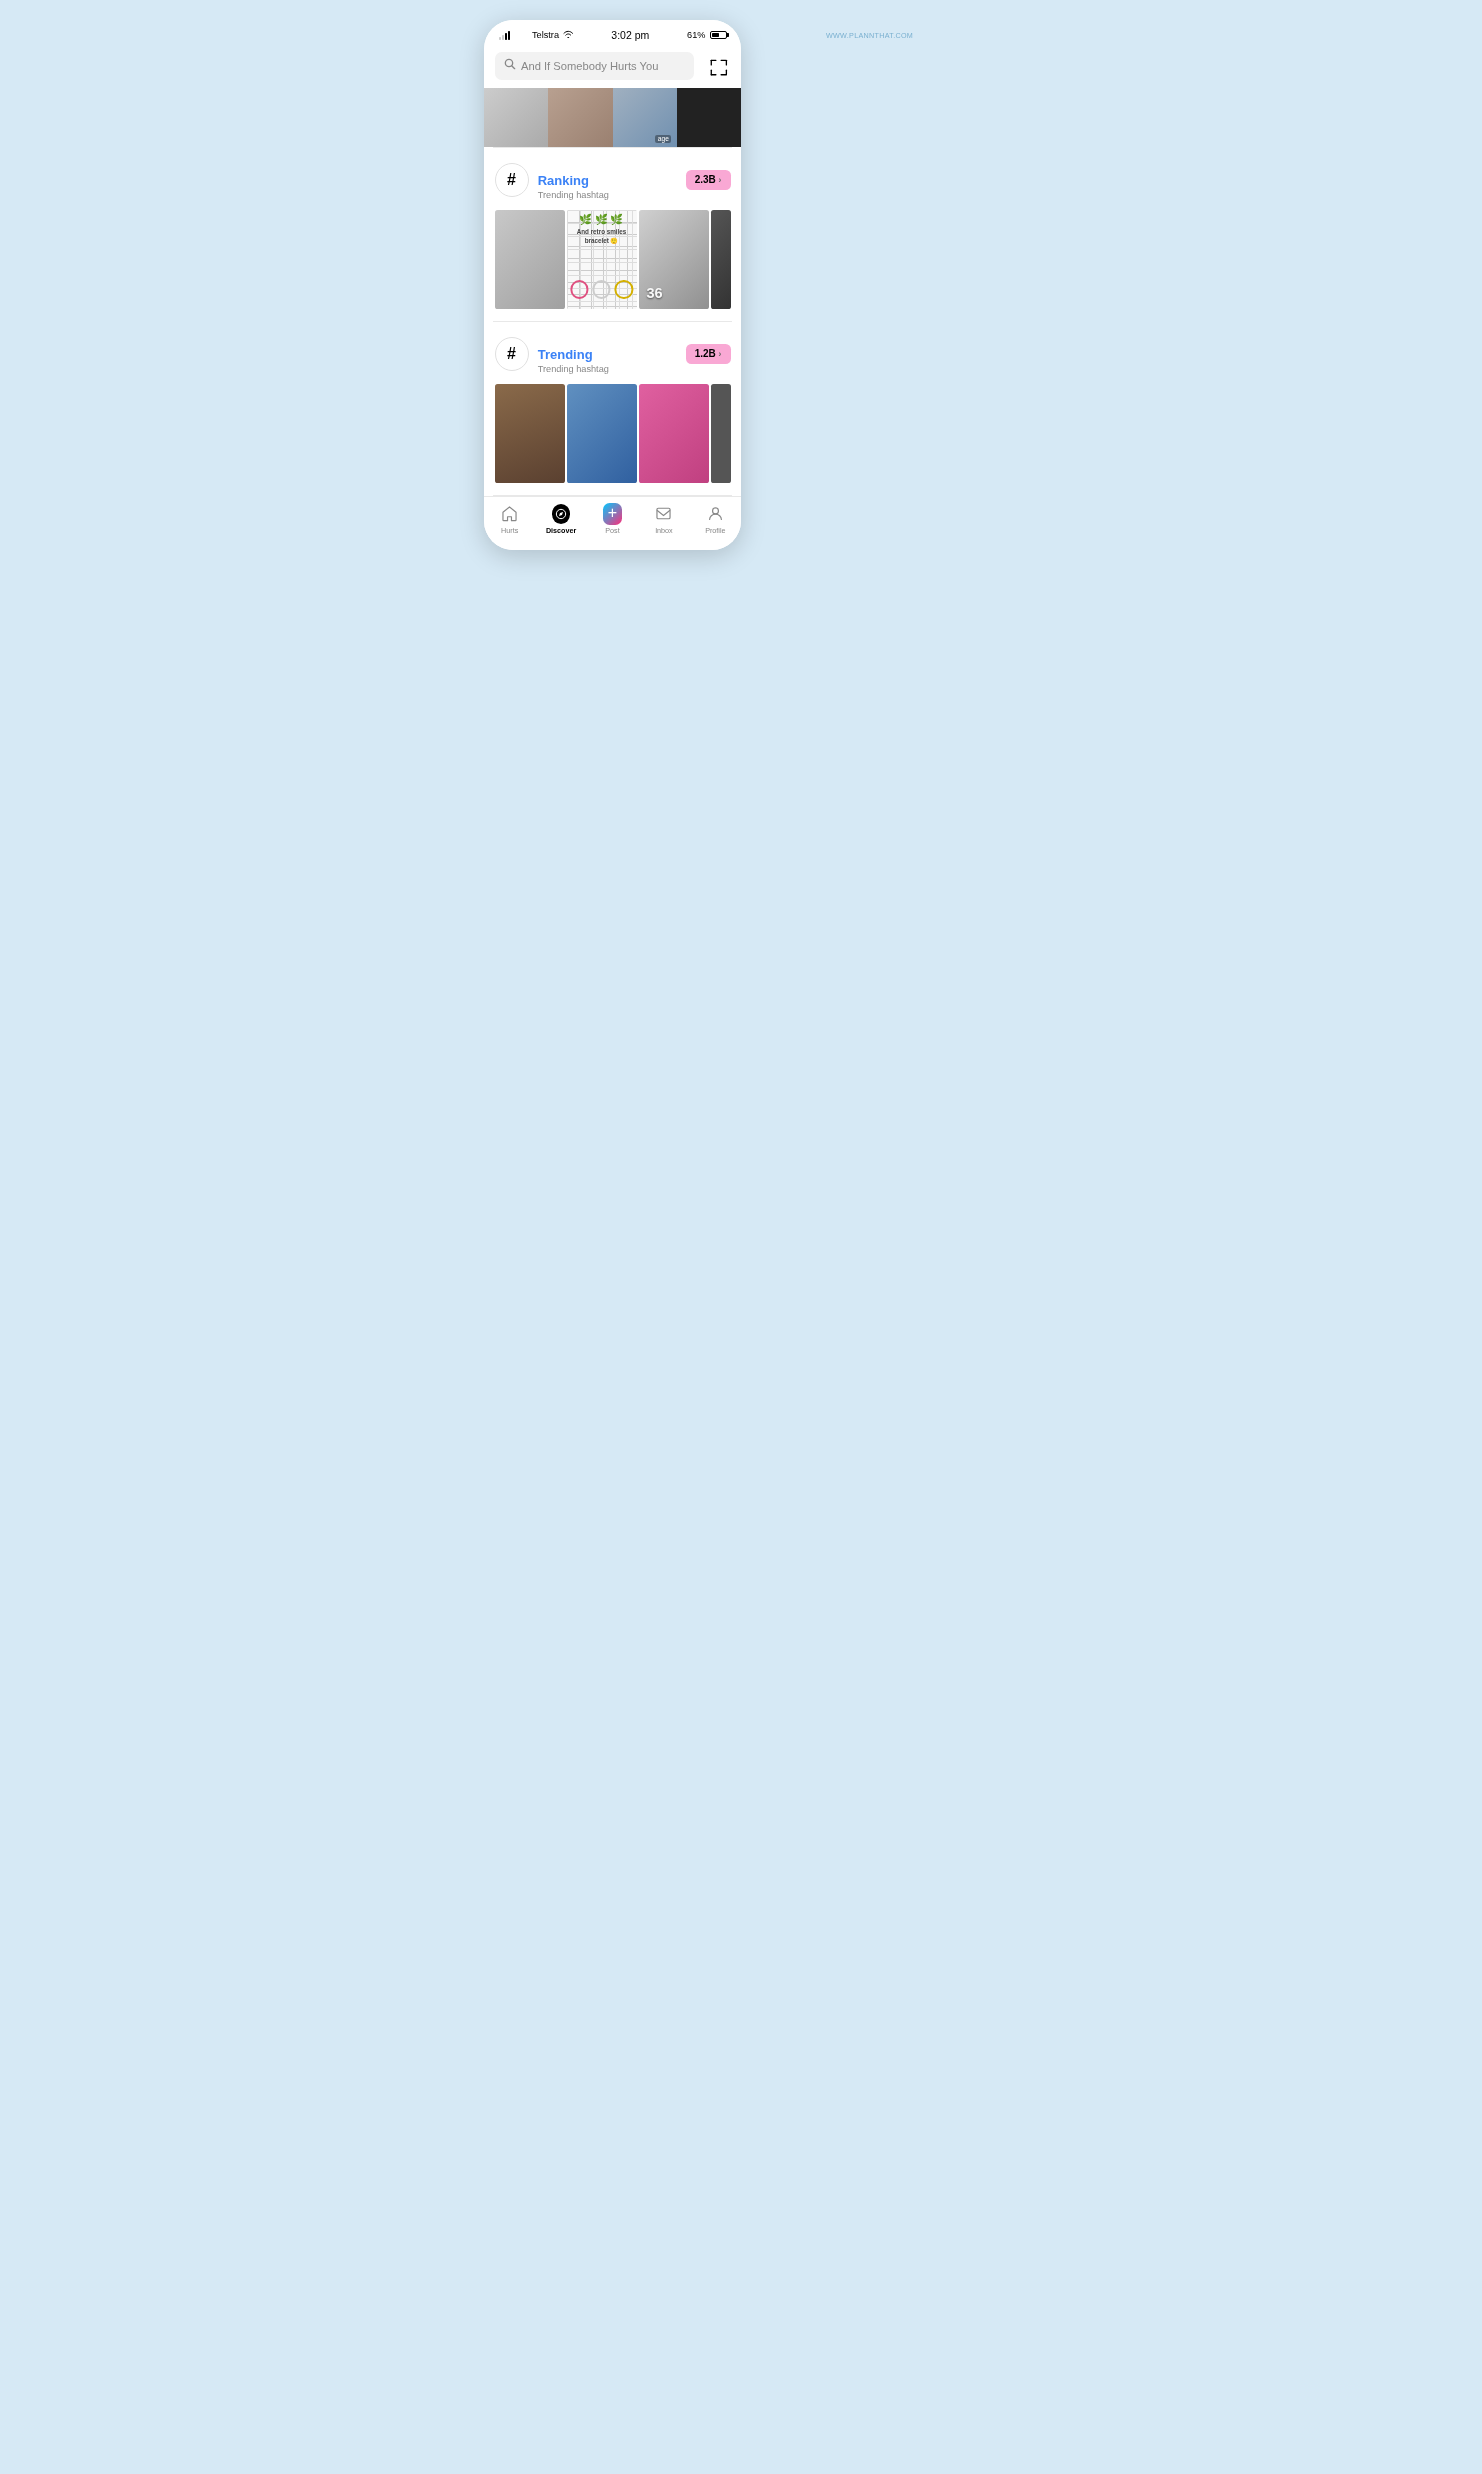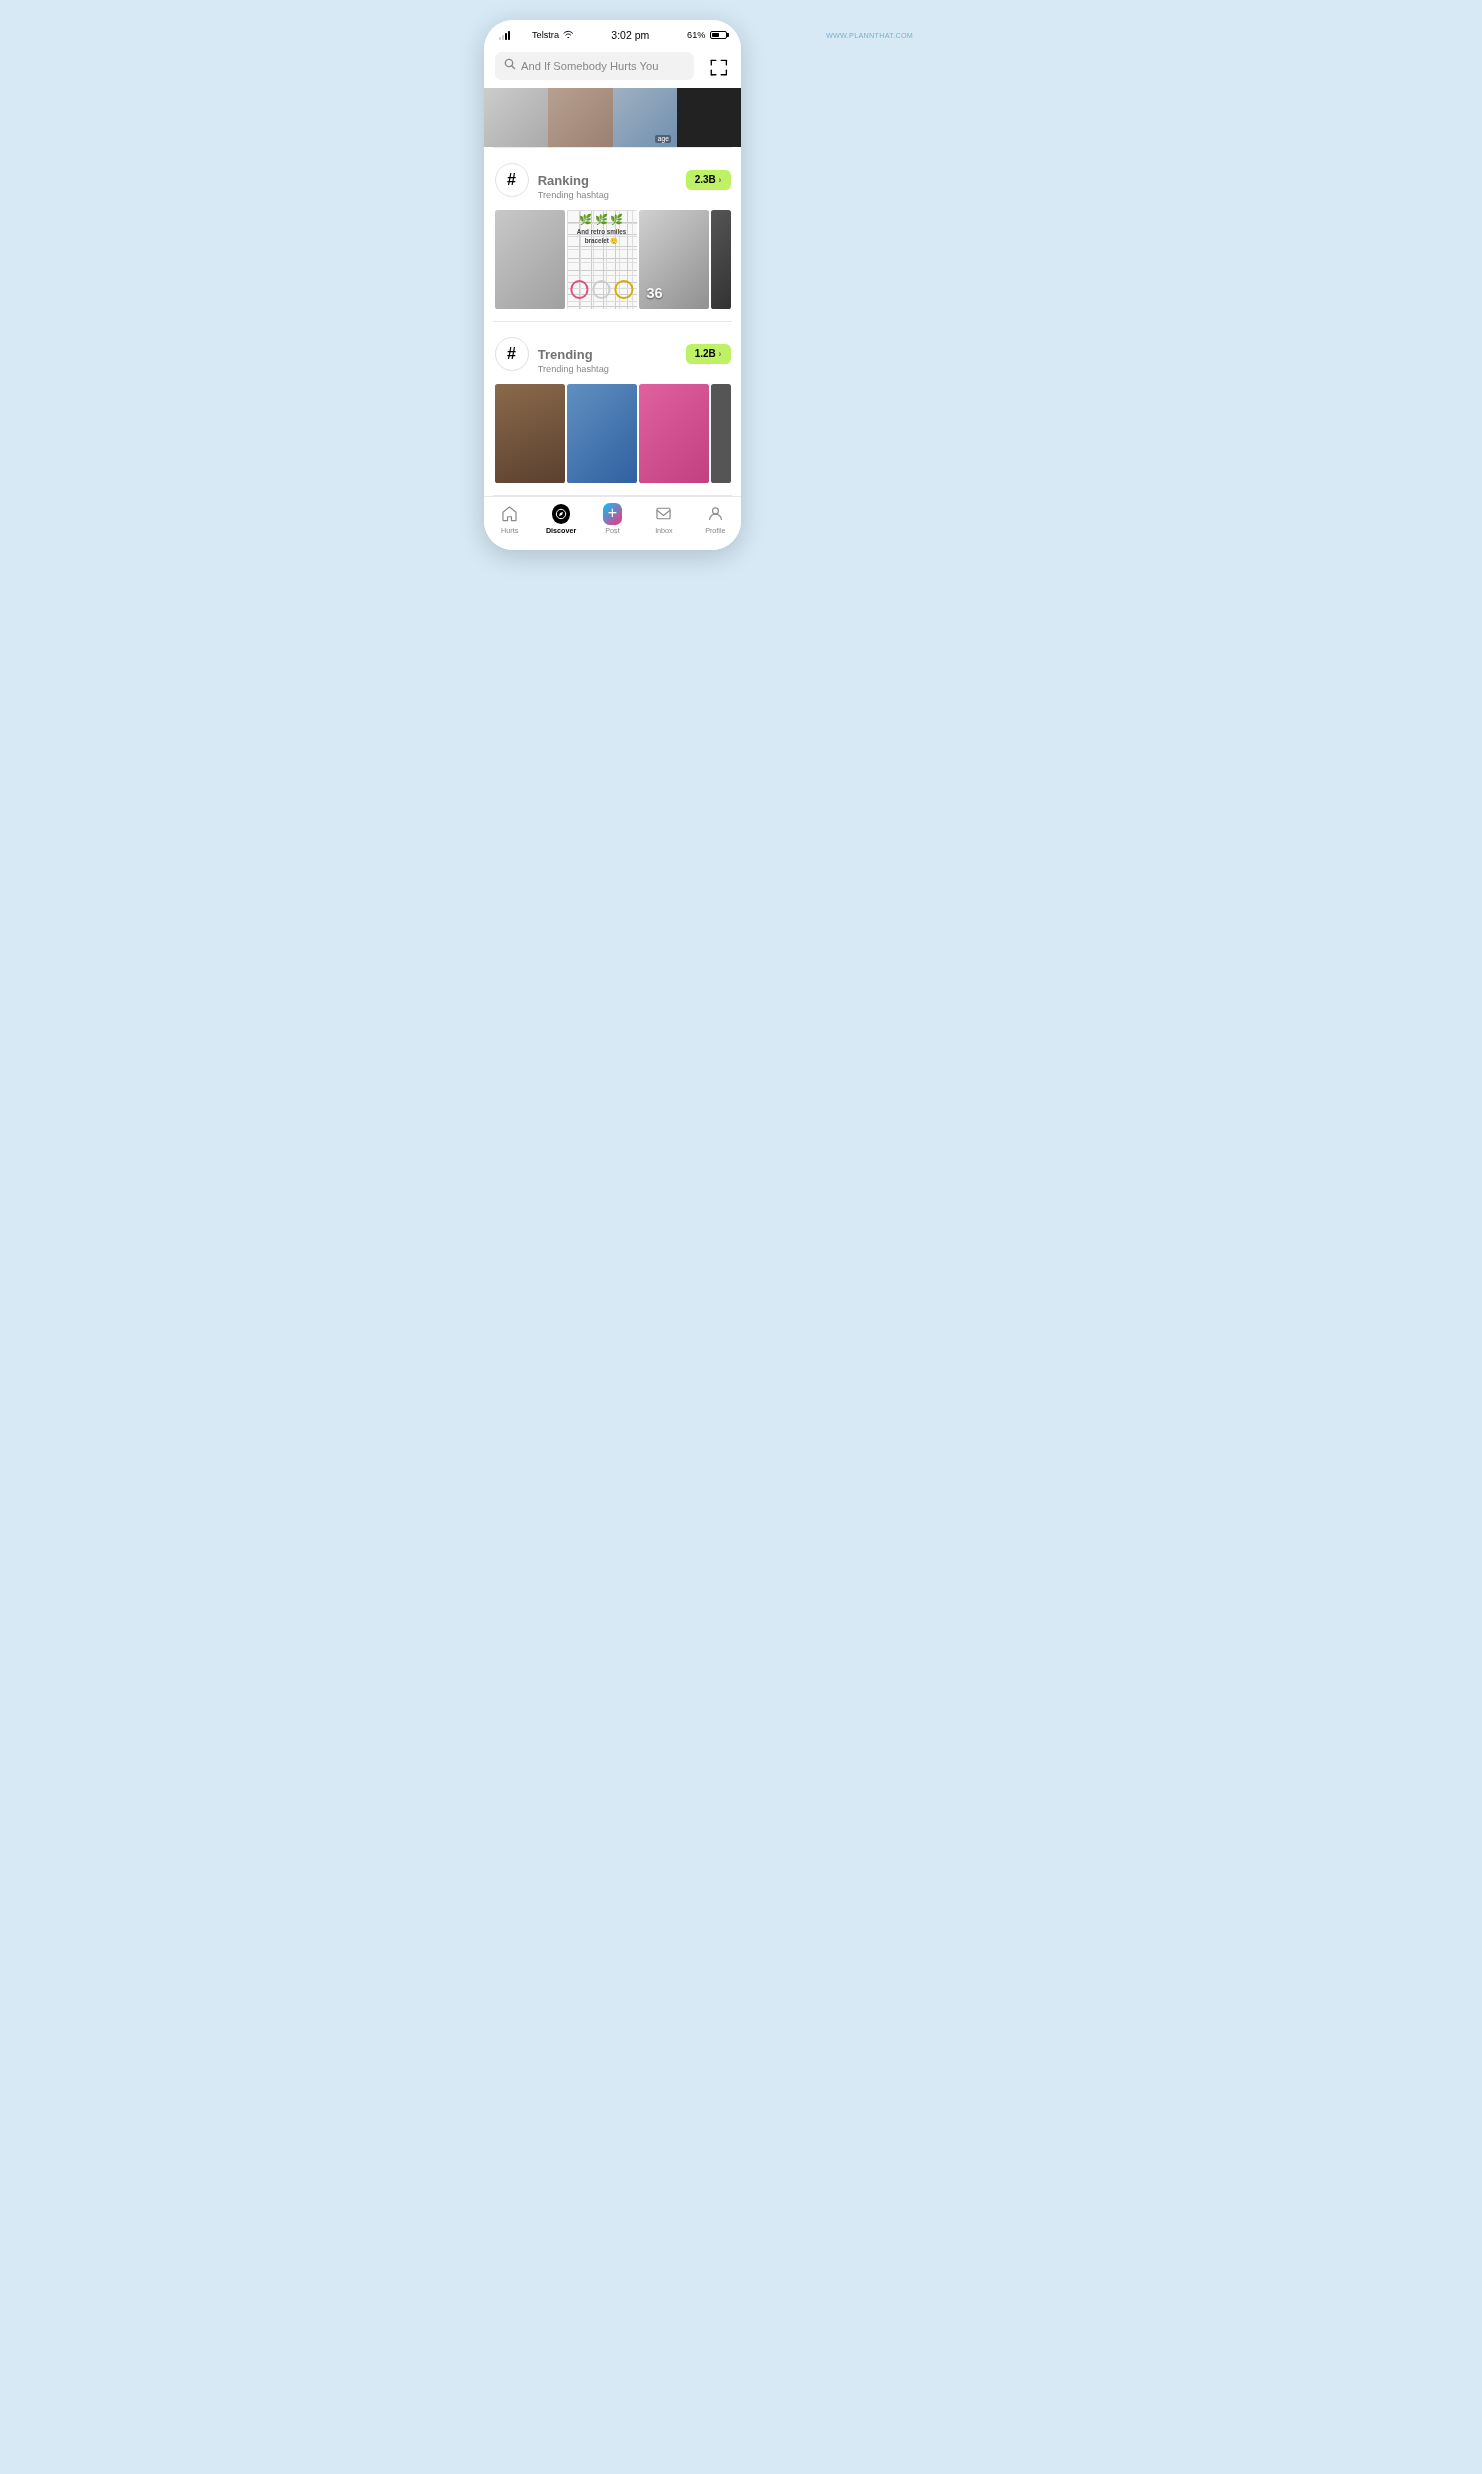--- a/index.html
+++ b/index.html
@@ -182,31 +182,31 @@
       font-size: 16px;
       font-weight: 700;
       color: #000;
       background: #fff;
       flex-shrink: 0;
     }
     .section-titles {}
     .section-title {
       font-size: 13px;
       font-weight: 700;
-      color: #737373;
+      color: #3b82f6;
       line-height: 1.2;
       margin-top: 13px;
     }
     .section-subtitle {
       font-size: 9.2px;
       color: #888;
       margin-top: 1.3px;
     }
     .section-count {
-      background: #bef264;
+      background: #f9a8d4;
       border-radius: 5.3px;
       padding: 4.6px 9.2px;
       font-size: 10px;
       font-weight: 600;
       color: #000;
       display: flex;
       align-items: center;
       gap: 2.6px;
       white-space: nowrap;
     }

